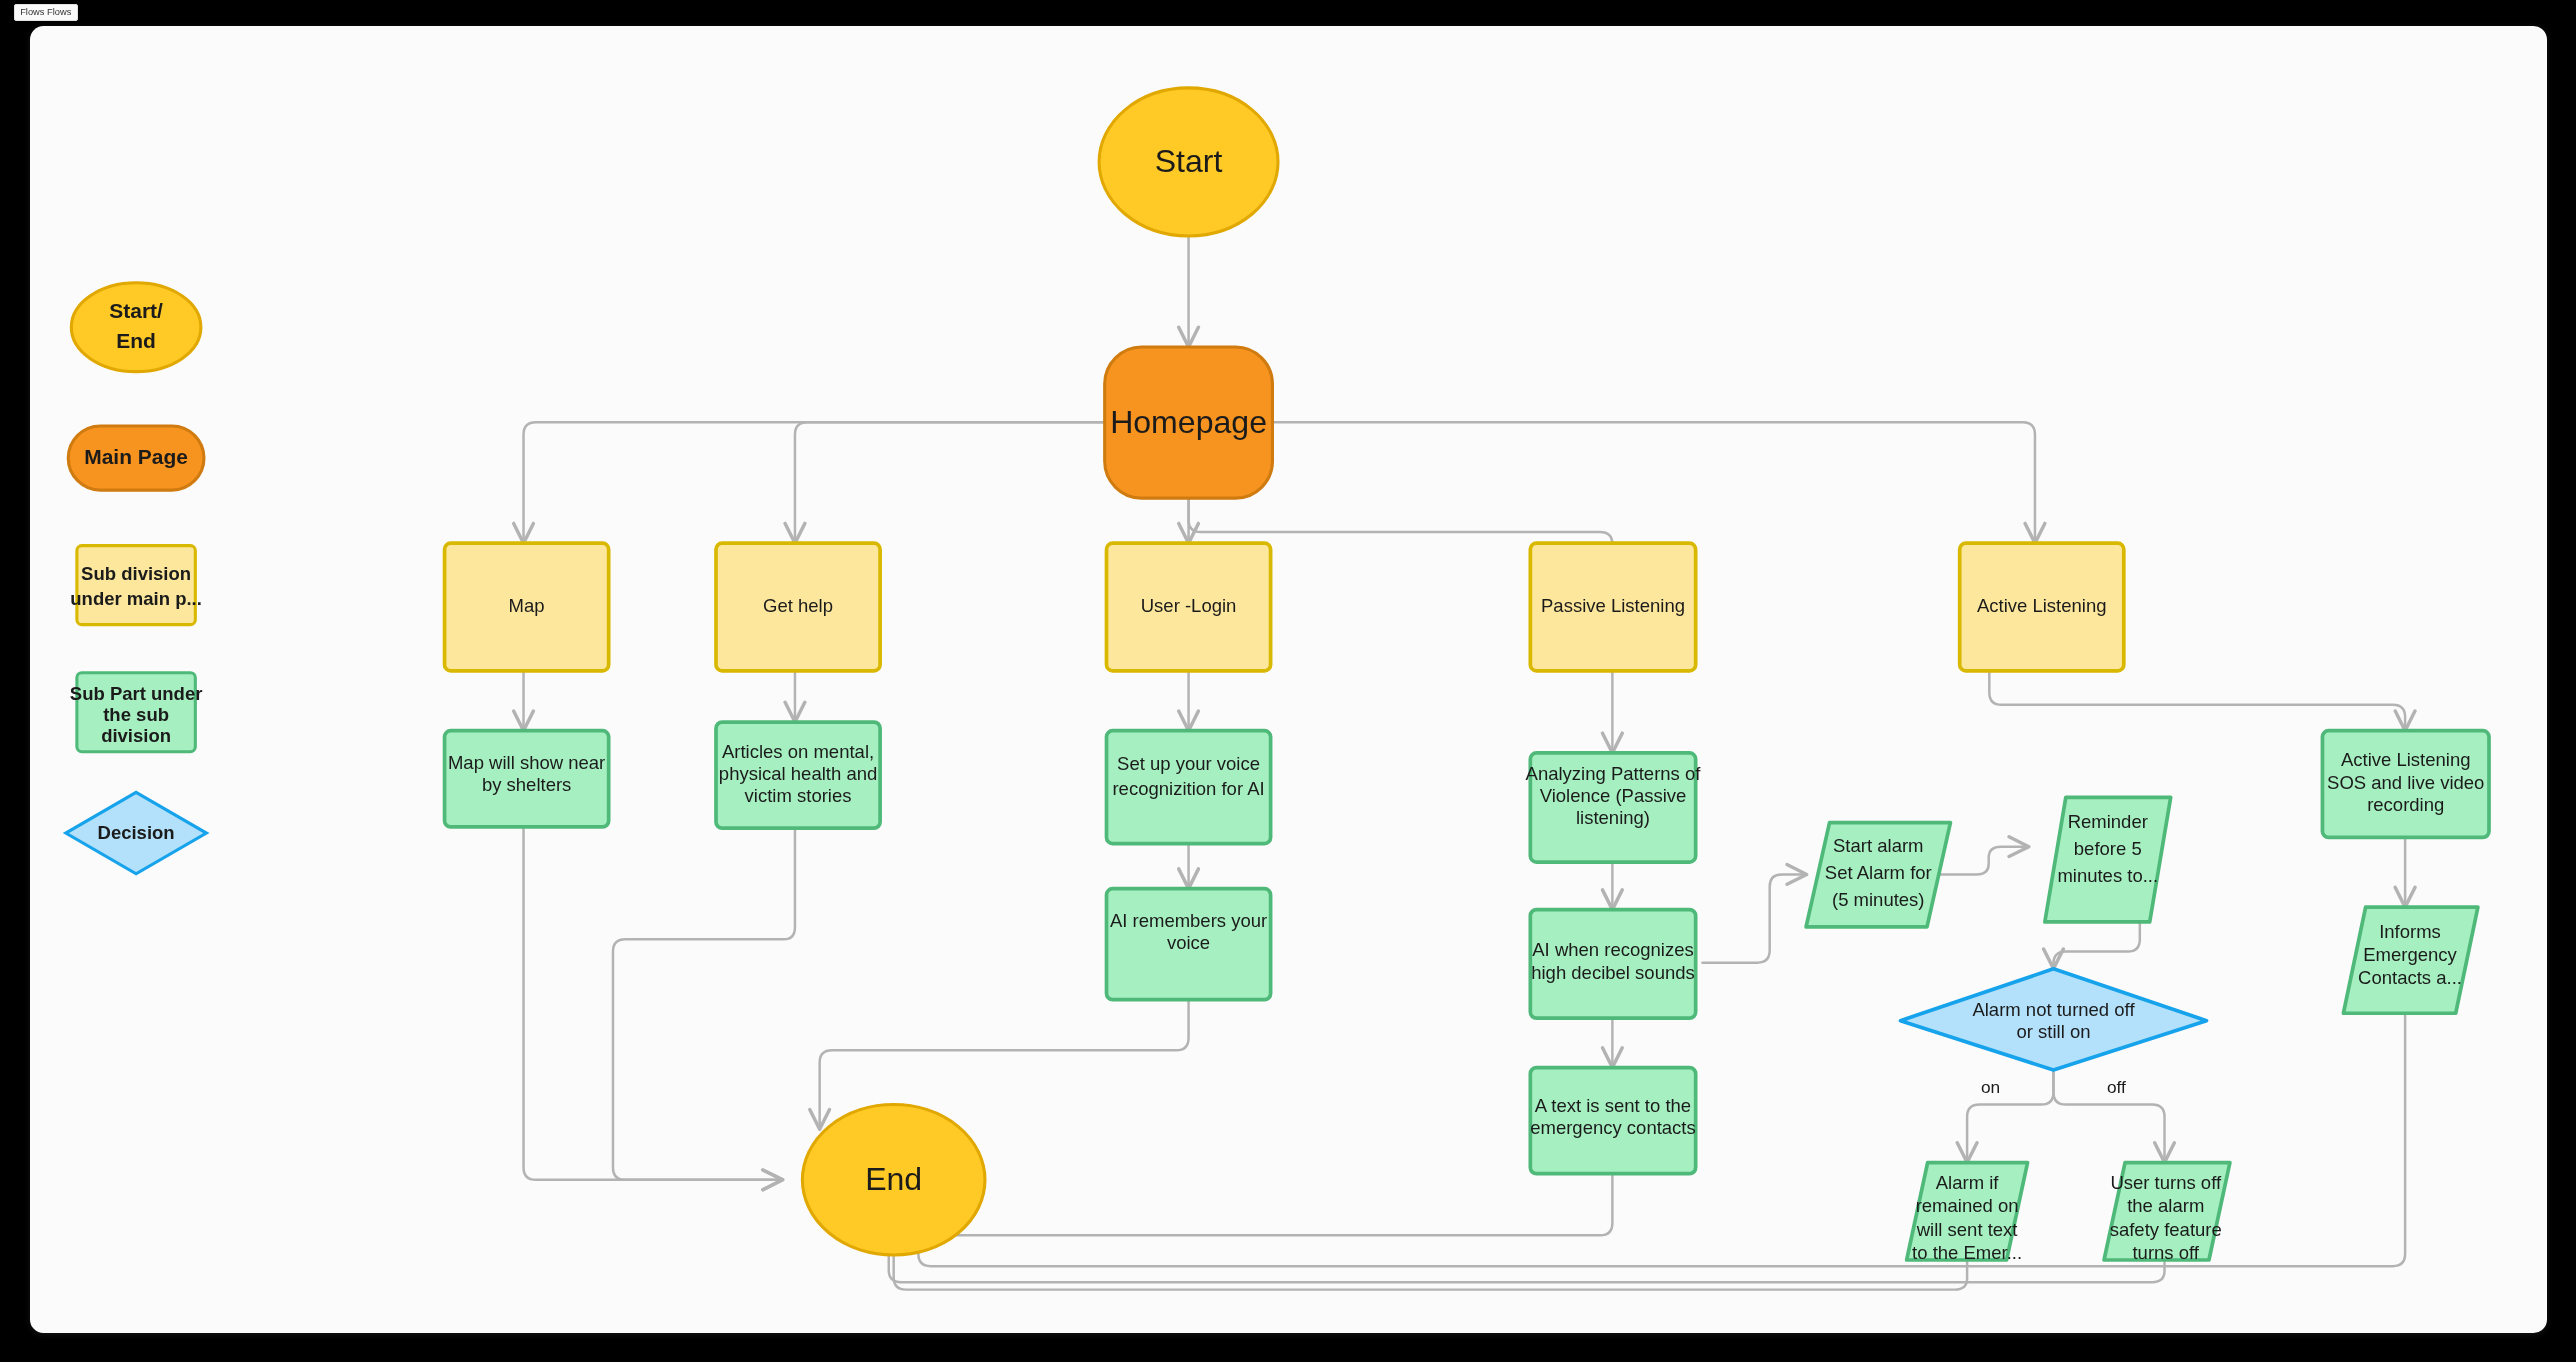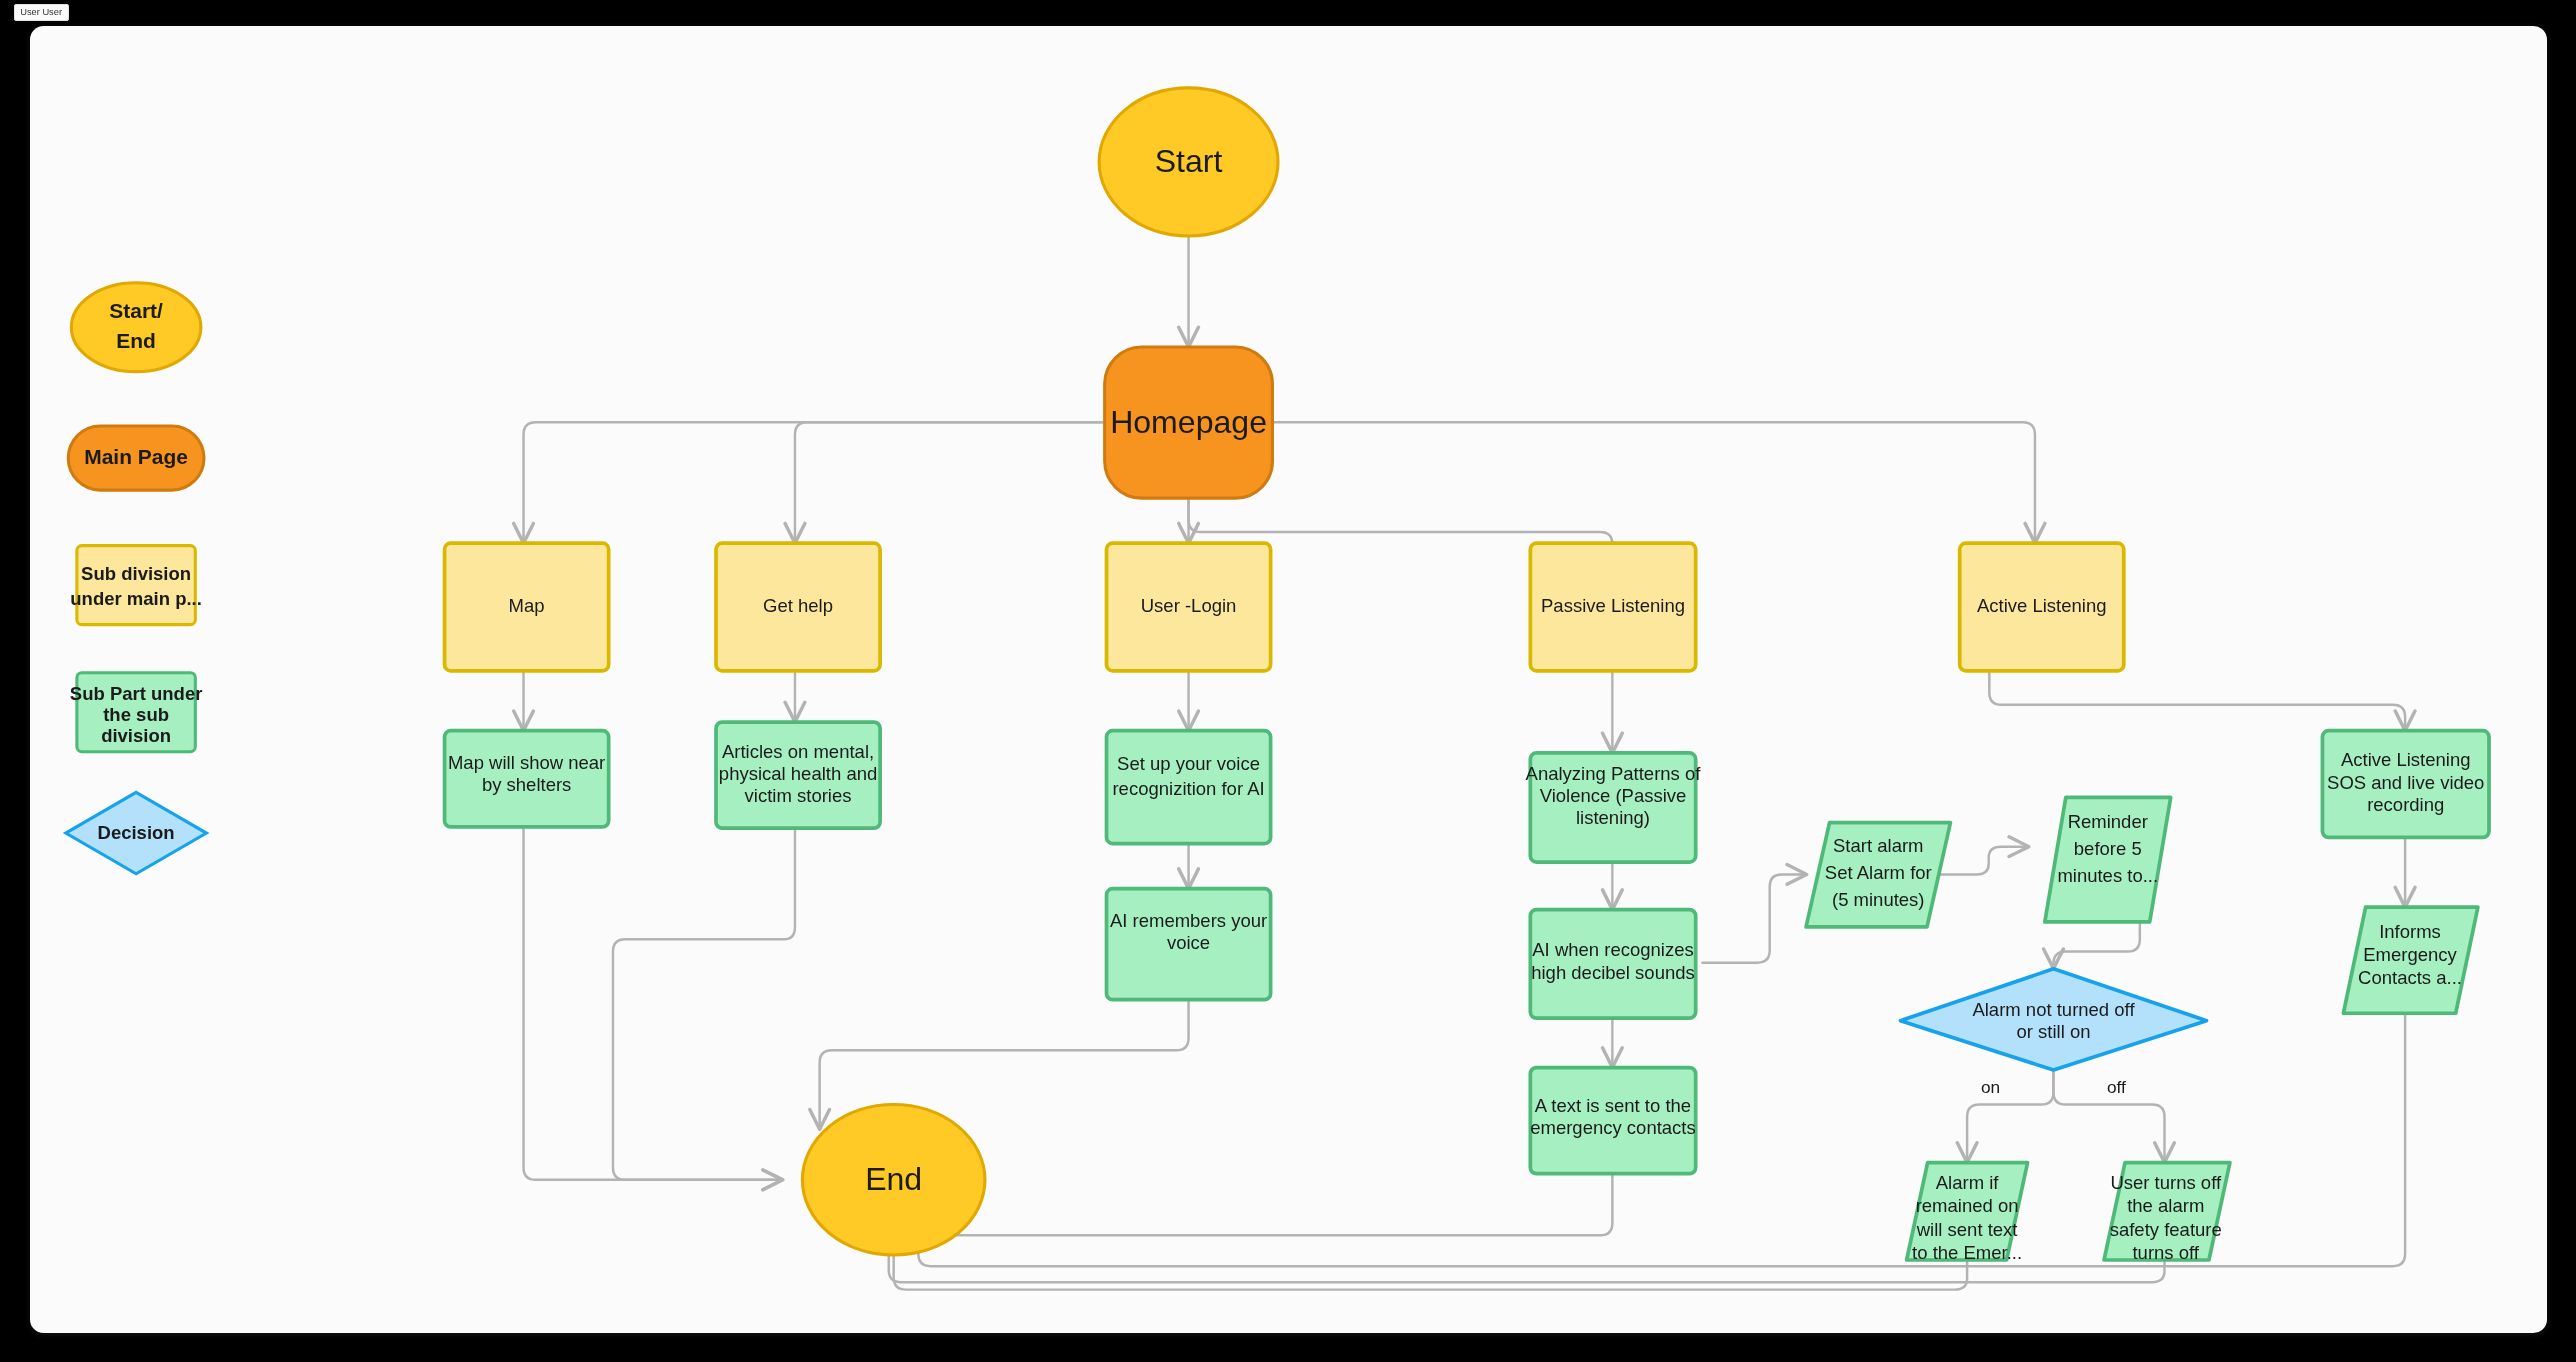--- a/index.html
+++ b/index.html
@@ -19,21 +19,21 @@
   .nd-label.leg2{font-size:30px;font-weight:bold;}
   .edge{fill:none;stroke:#b3b3b3;stroke-width:4;stroke-linecap:round;stroke-linejoin:round;}
   .edge-lbl{font-size:28px;fill:#1b1b1b;text-anchor:middle;dominant-baseline:middle;}
 </style>
 </head>
 <body>
 
 <div id="screen">
 
   <div id="tab">
-    <span>User User</span>
+    <span>Flows Flows</span>
   </div>
 
   <div id="canvas">
   <svg viewBox="0 0 4080 2118">
     <defs>
       <marker id="arrow" markerWidth="12" markerHeight="12" refX="9" refY="5" orient="auto" markerUnits="strokeWidth">
         <path d="M1,1 L9,5 L1,9" fill="none" stroke="#b3b3b3" stroke-width="1.4" stroke-linecap="round" stroke-linejoin="round"></path>
       </marker>
     </defs>
 

